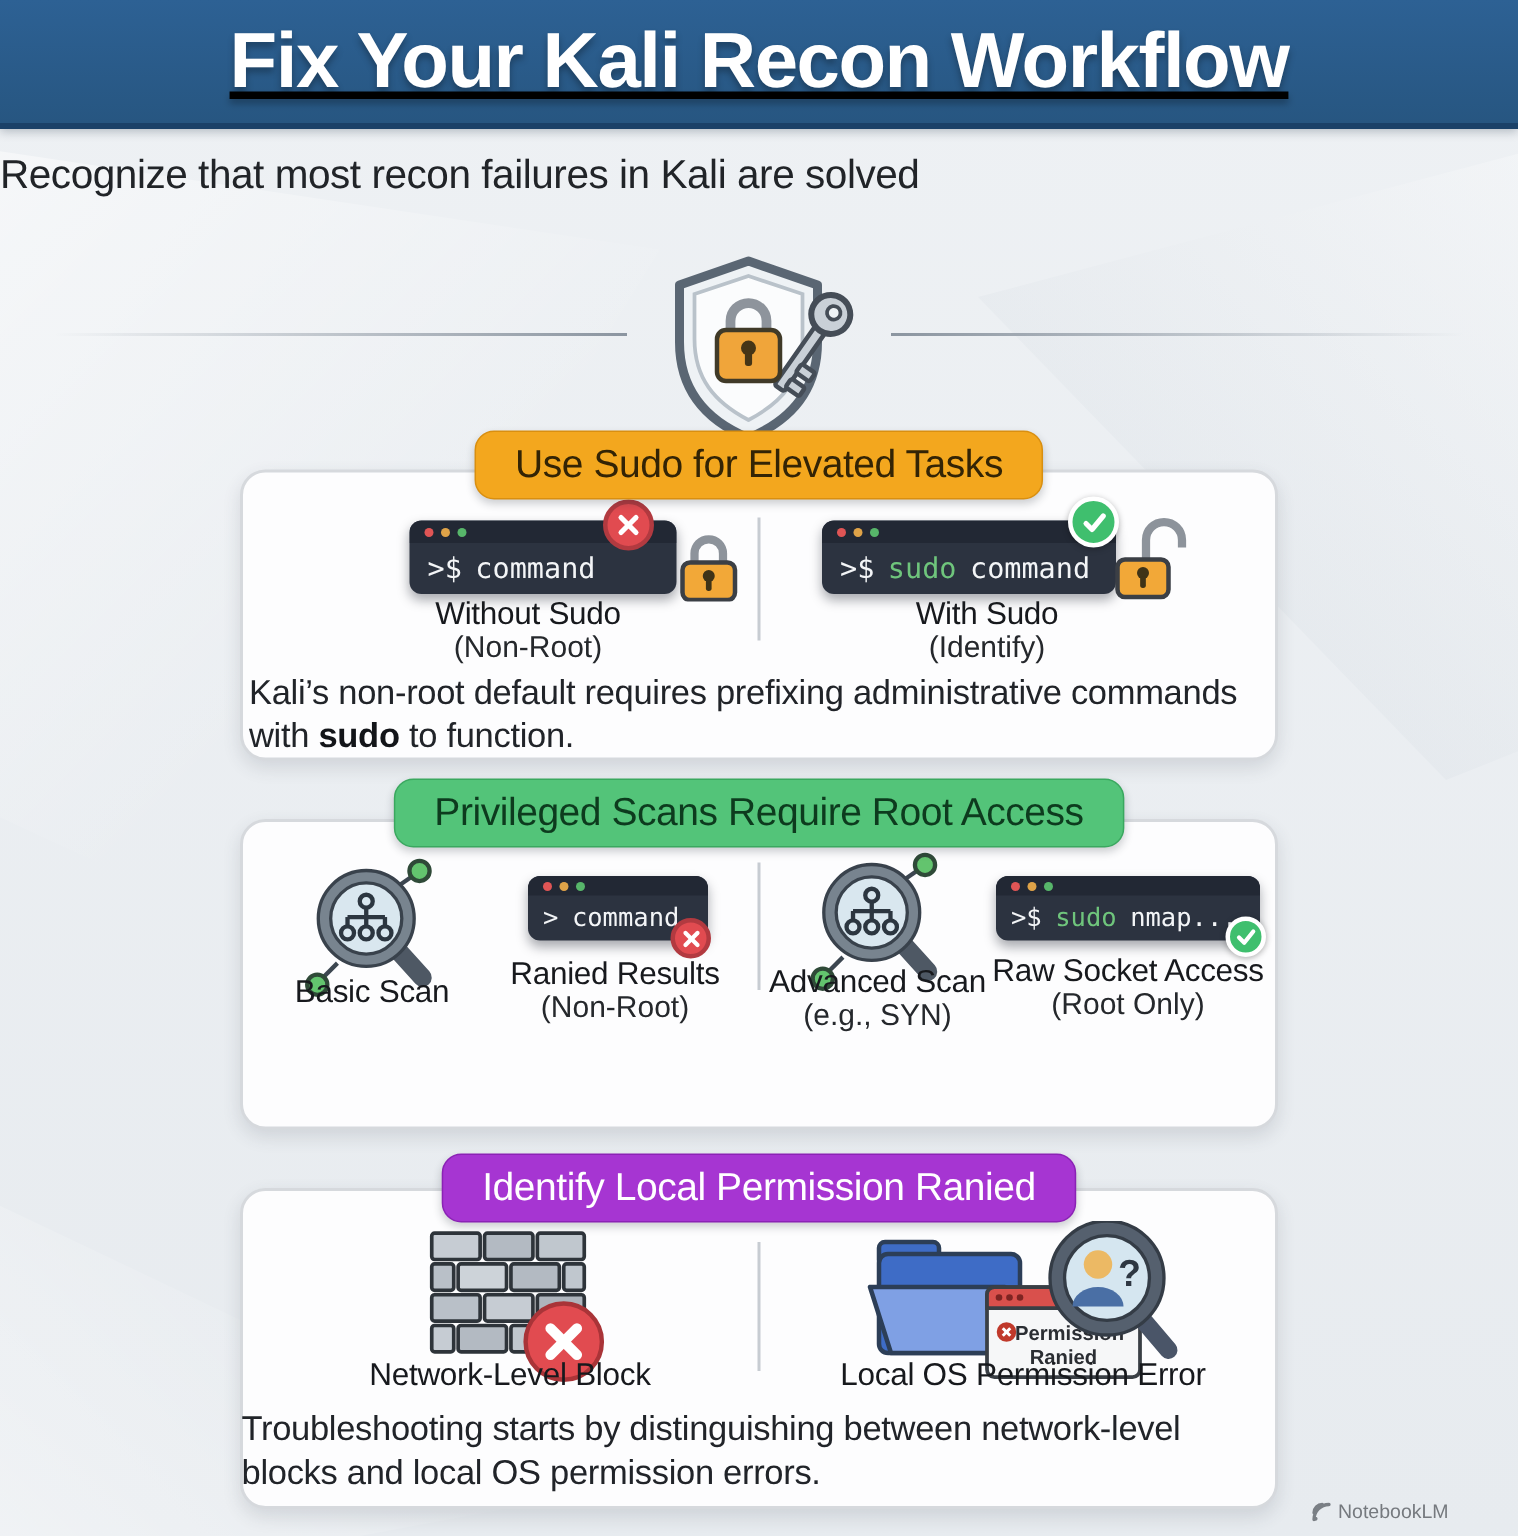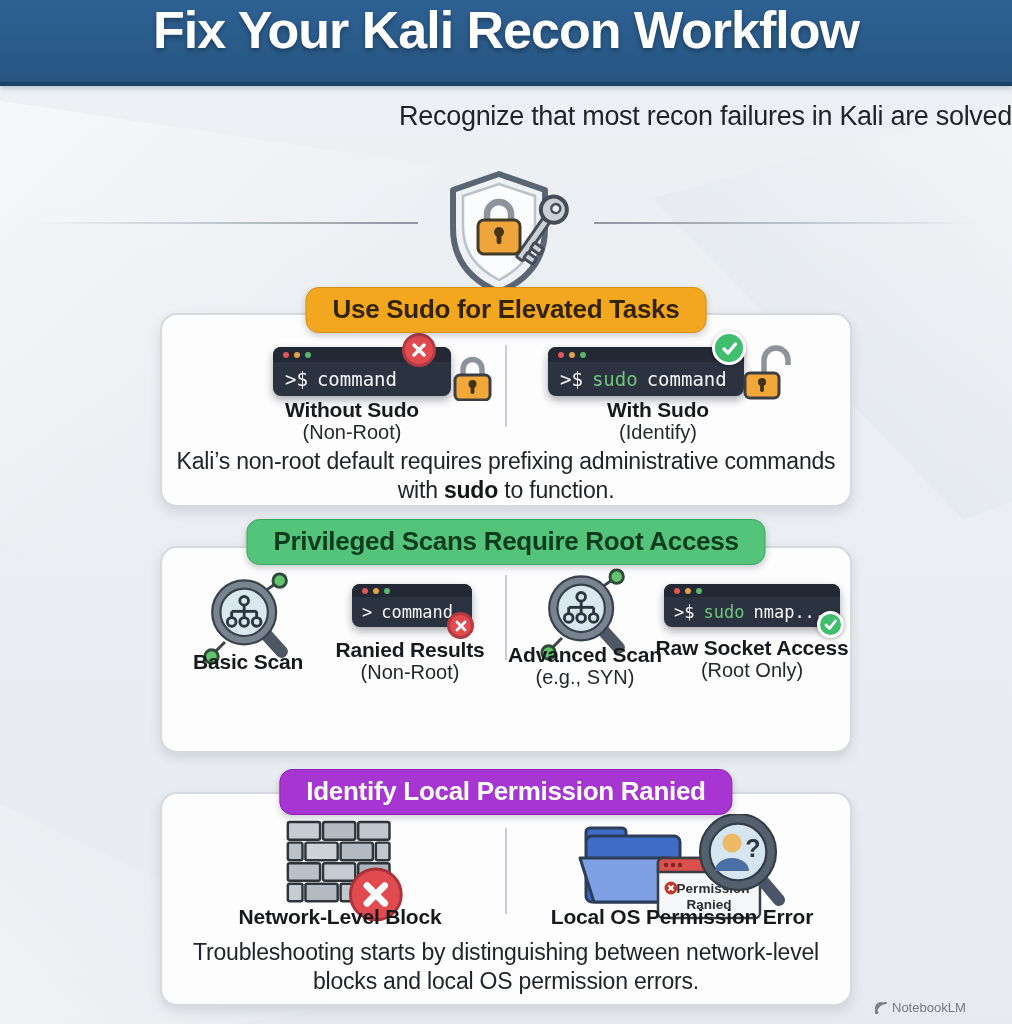--- a/index.html
+++ b/index.html
@@ -19,30 +19,31 @@
     clip-path:polygon(100% 0,0 30%,60% 100%,100% 82%); }
   .facet-c { bottom:-60px; left:-80px; width:480px; height:300px;
     background:linear-gradient(45deg, rgba(255,255,255,.5), rgba(190,200,210,0) 70%);
     clip-path:polygon(0 100%,8% 0,100% 70%); }
 
   
   .header {
     position:absolute; top:0; left:0; right:0; height:86px;
     background:linear-gradient(#2d6194,#275681);
     border-bottom:4px solid #1b4168;
-    display:flex; align-items:flex-start; justify-content:center;
+    display:flex; align-items:center; justify-content:center;
     box-shadow:0 2px 6px rgba(20,40,60,.25);
+    text-decoration:underline;
   }
   .header h1 {
     color:#fff; font-size:52px; font-weight:bold; letter-spacing:-1px;
     text-shadow:0 3px 5px rgba(0,0,0,.3); white-space:nowrap;
   }
 
   .intro {
-    position:absolute; top:100px; left:0; right:0; text-align:right;
+    position:absolute; top:100px; left:0; right:0; text-align:left;
     font-size:27px; line-height:33px; color:#212428; letter-spacing:-.3px;
   }
 
   .flank { position:absolute; top:222px; height:2px; }
   .flank-l { left:36px; width:382px;
     background:linear-gradient(to right, rgba(130,140,150,0), #8b95a0); }
   .flank-r { left:594px; width:382px;
     background:linear-gradient(to left, rgba(130,140,150,0), #8b95a0); }
 
   .hero-icon { position:absolute; left:442px; top:168px; }
@@ -53,21 +54,21 @@
     background:#fdfdfe; border:2px solid #d6d9dd; border-radius:17px;
     box-shadow:0 5px 12px rgba(55,65,78,.14);
   }
   .card1 { top:313px; height:194px; }
   .card2 { top:546px; height:207px; }
   .card3 { top:792px; height:214px; }
 
   
   .banner {
     position:absolute; left:50%; transform:translateX(-50%);
-    border-radius:13px; font-weight:bold; font-size:26px; letter-spacing:-.3px;
+    border-radius:13px; font-weight:normal; font-size:26px; letter-spacing:-.3px;
     padding:6px 26px 7px; white-space:nowrap; z-index:5;
     box-shadow:0 3px 6px rgba(30,40,50,.22);
   }
   .banner1 { top:287px; background:#f3a71e; color:#332405; border:1px solid #d98f10; }
   .banner2 { top:519px; background:#53c479; color:#0d3b1e; border:1px solid #3aa85f; }
   .banner3 { top:769px; background:#a635d2; color:#ffffff; border:1px solid #8b22b5; }
 
   
   .terminal {
     position:absolute; background:#2c3340; border-radius:8px; z-index:2;
@@ -92,25 +93,25 @@
   }
   .badge-x  { background:#e14b50; border:3px solid #b23a40; }
   .badge-ok { background:#3fbf6e; border:3px solid #ffffff; box-shadow:0 1px 4px rgba(0,0,0,.3); }
   .b34 { width:34px; height:34px; } .b27 { width:27px; height:27px; }
 
   
   .vdiv { position:absolute; width:2px; background:#c7ccd2; z-index:1; }
 
   
   .pair { position:absolute; text-align:center; z-index:2; }
-  .lbl  { font-size:21px; font-weight:bold; color:#17191d; line-height:23px; letter-spacing:-.2px; }
+  .lbl  { font-size:21px; font-weight:normal; color:#17191d; line-height:23px; letter-spacing:-.2px; }
   .sub  { font-size:20px; color:#25282c; line-height:23px; }
 
   .body-text {
-    position:absolute; text-align:center; font-size:23px; line-height:29px;
+    position:absolute; font-size:23px; line-height:29px;
     color:#212429; z-index:2; letter-spacing:-.2px;
   }
   .body-text b { color:#131519; }
   .body1 { top:447px; left:166px; width:680px; }
   .body2 { top:693px; left:201px; width:610px; }
   .body3 { top:938px; left:161px; width:690px; }
 
   .icon-abs { position:absolute; z-index:2; }
 
   .watermark {

